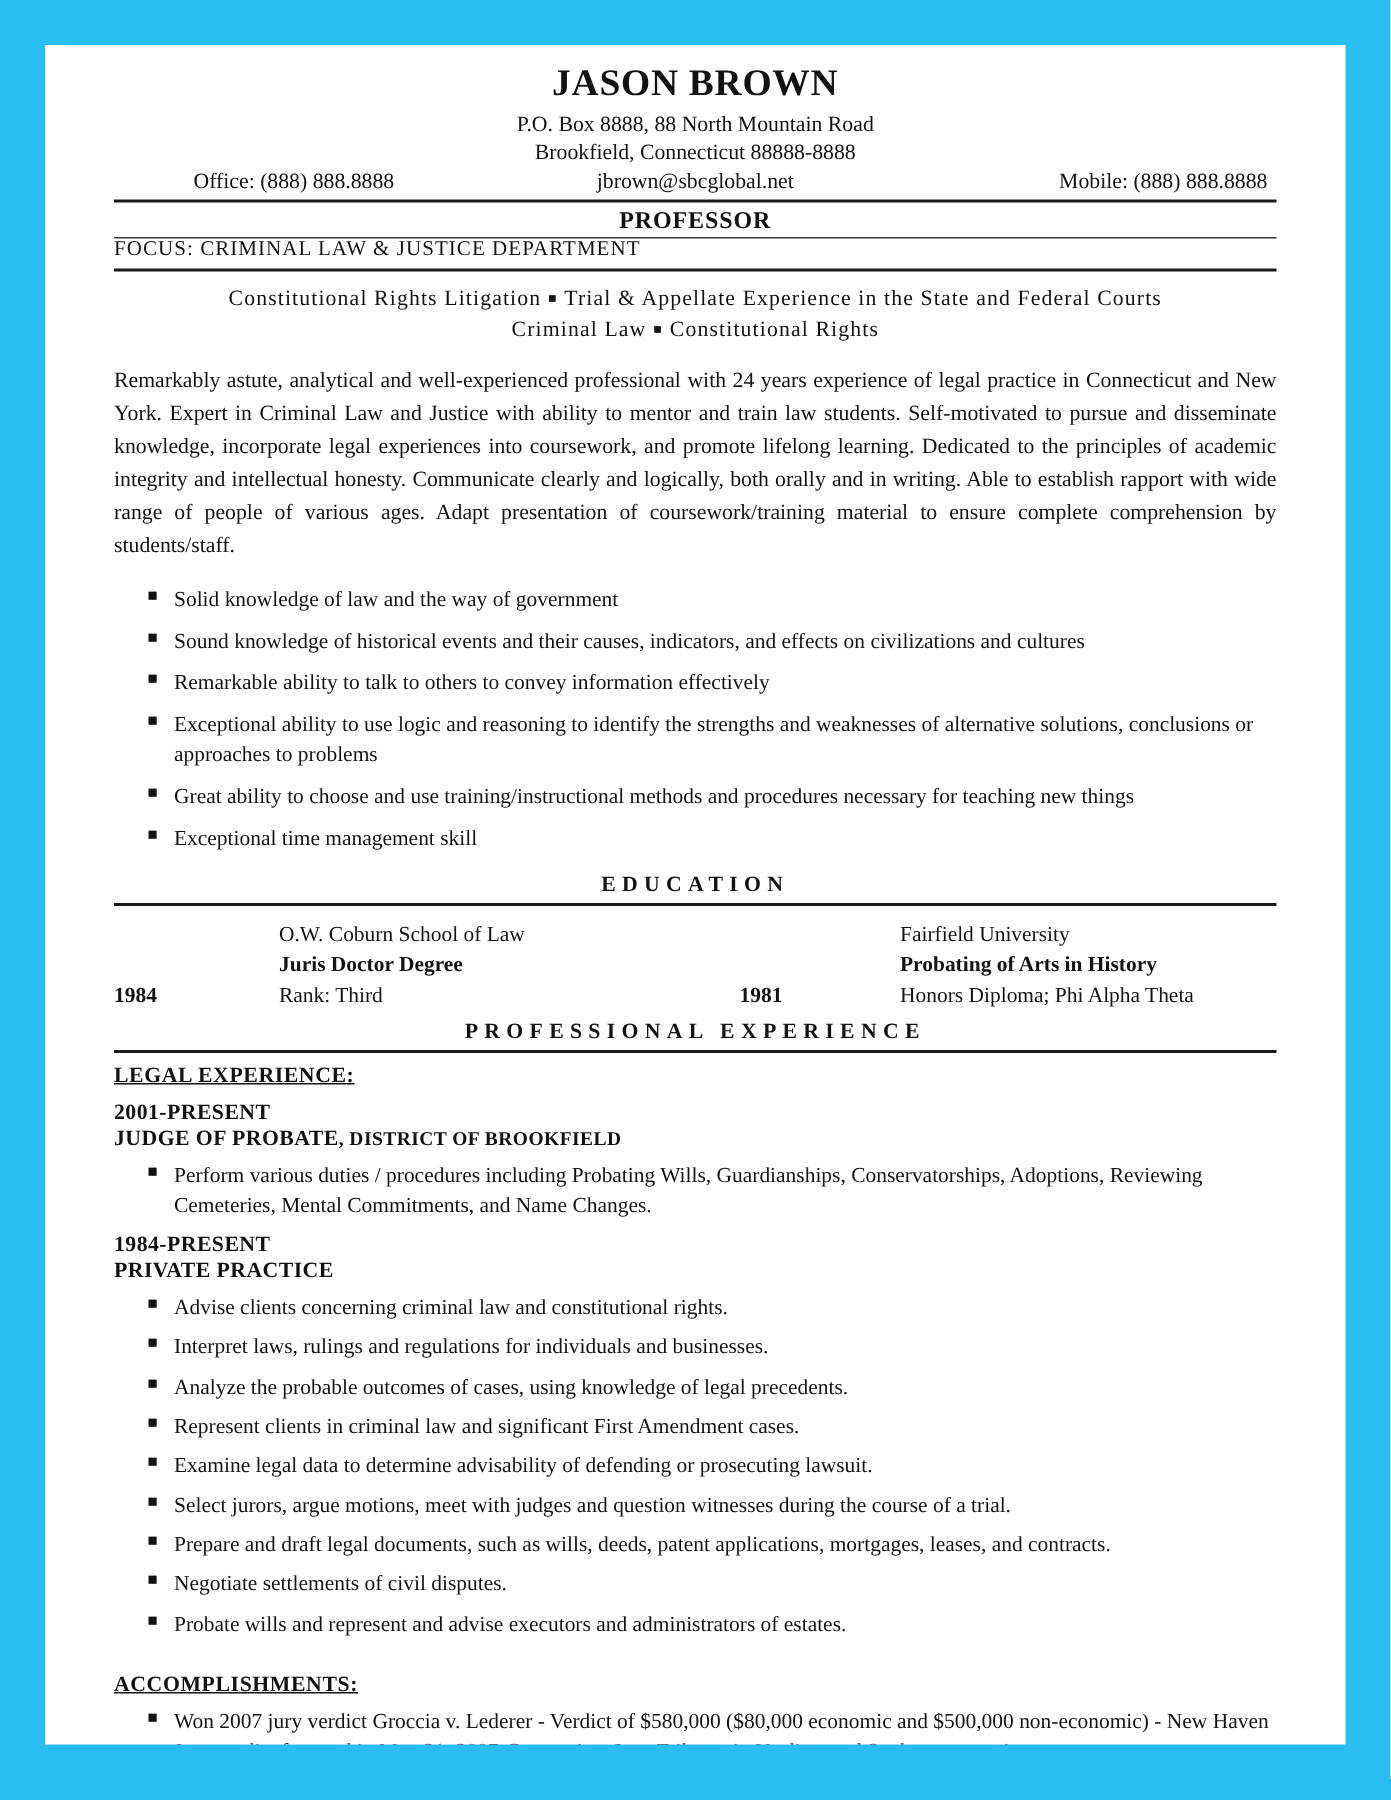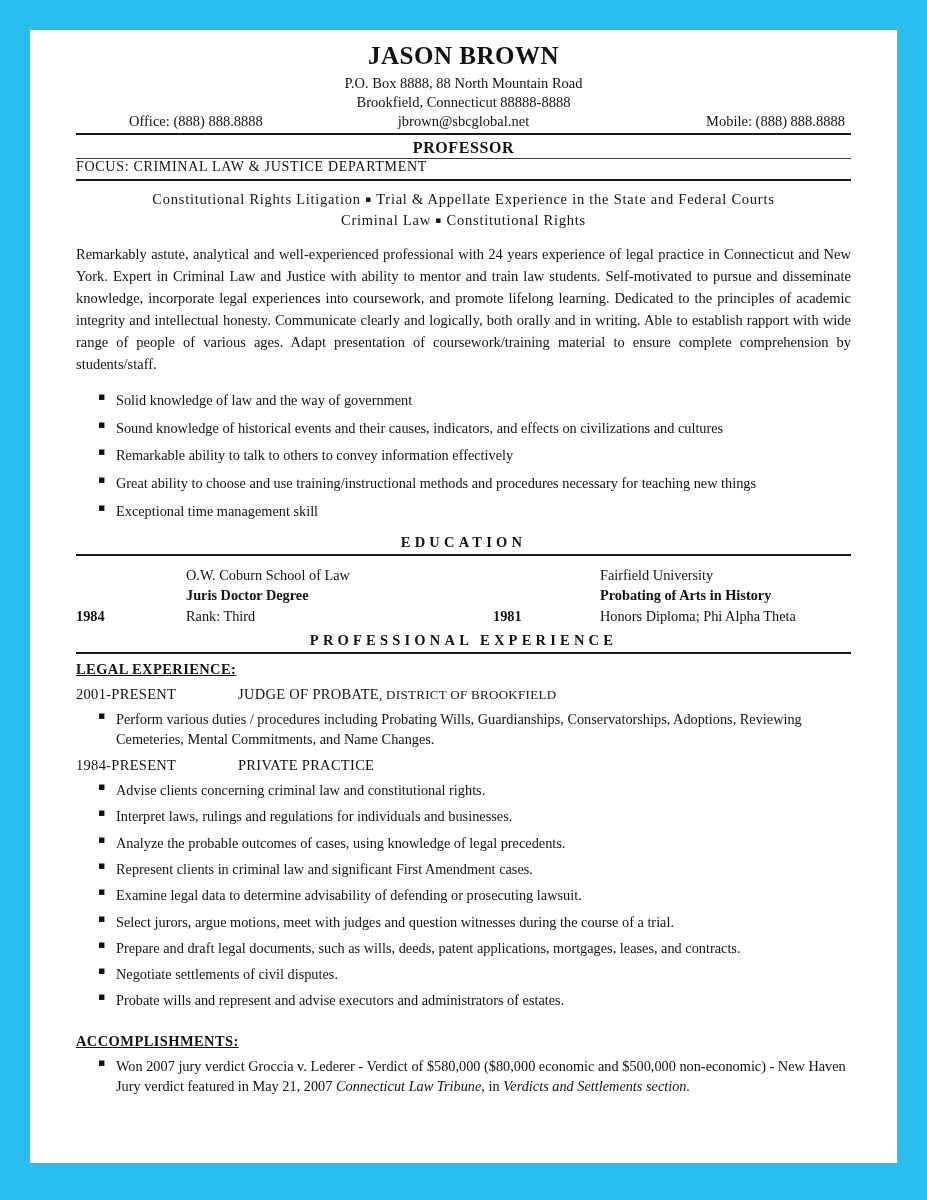--- a/index.html
+++ b/index.html
@@ -175,24 +175,25 @@
     font-variant: small-caps;
     text-transform: uppercase;
     text-decoration: underline;
     margin-top: 7px;
     display: inline-block;
   }
   .job-line {
     display: flex;
     font-size: 14.5px;
     margin-top: 8px;
-    font-weight: normal;
+    font-weight: bold;
     font-variant: small-caps;
     text-transform: uppercase;
     letter-spacing: 0.3px;
+    flex-direction: column;
   }
   .job-dates { width: 162px; flex: none; }
   .job-role  { flex: 1; }
   .job-role .small { font-size: 13px; }
 
   .accomp-head {
     font-weight: bold;
     font-size: 14.5px;
     letter-spacing: 0.4px;
     font-variant: small-caps;
@@ -243,20 +244,21 @@
     </div>
 
     
     <p class="summary">Remarkably astute, analytical and well-experienced professional with 24 years experience of legal practice in Connecticut and New York. Expert in Criminal Law and Justice with ability to mentor and train law students. Self-motivated to pursue and disseminate knowledge, incorporate legal experiences into coursework, and promote lifelong learning. Dedicated to the principles of academic integrity and intellectual honesty. Communicate clearly and logically, both orally and in writing. Able to establish rapport with wide range of people of various ages. Adapt presentation of coursework/training material to ensure complete comprehension by students/staff.</p>
 
     
     <ul class="bullets">
       <li>Solid knowledge of law and the way of government</li>
       <li>Sound knowledge of historical events and their causes, indicators, and effects on civilizations and cultures</li>
       <li>Remarkable ability to talk to others to convey information effectively</li>
+      <li>Exceptional ability to use logic and reasoning to identify the strengths and weaknesses of alternative solutions, conclusions or approaches to problems</li>
       <li>Great ability to choose and use training/instructional methods and procedures necessary for teaching new things</li>
       <li>Exceptional time management skill</li>
     </ul>
 
     
     <div class="section-head">Education</div>
     <div class="rule-thick"></div>
 
     <div class="edu-grid">
       <div class="edu-col left">

